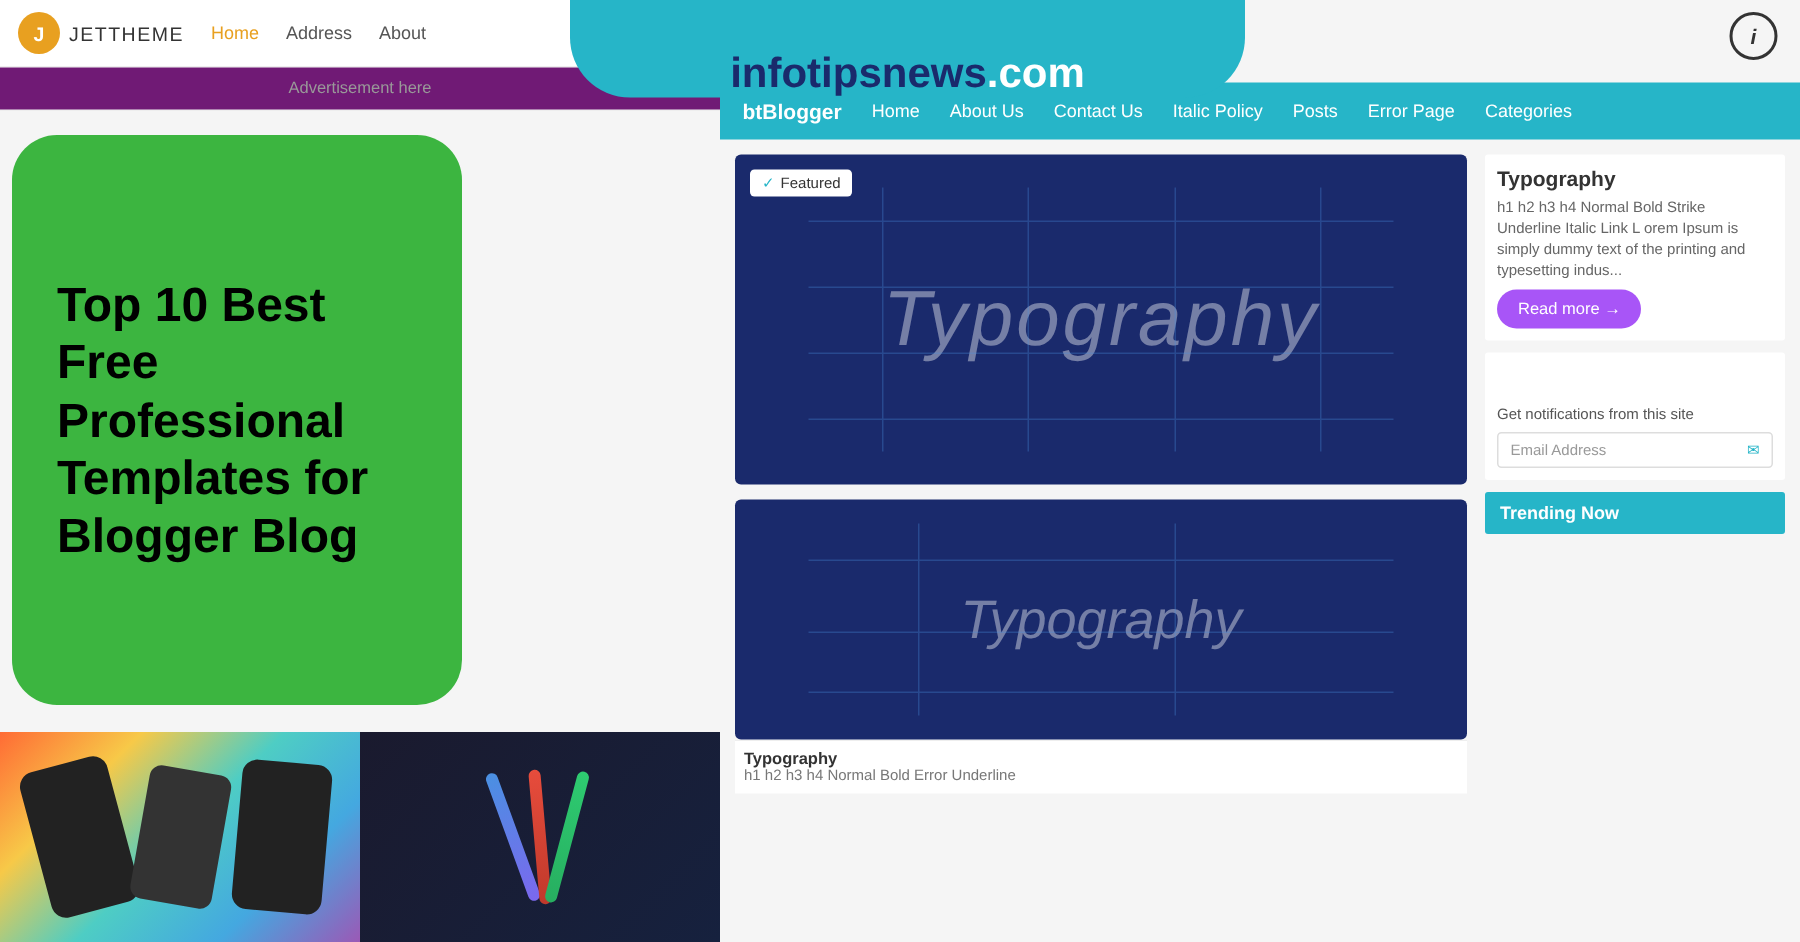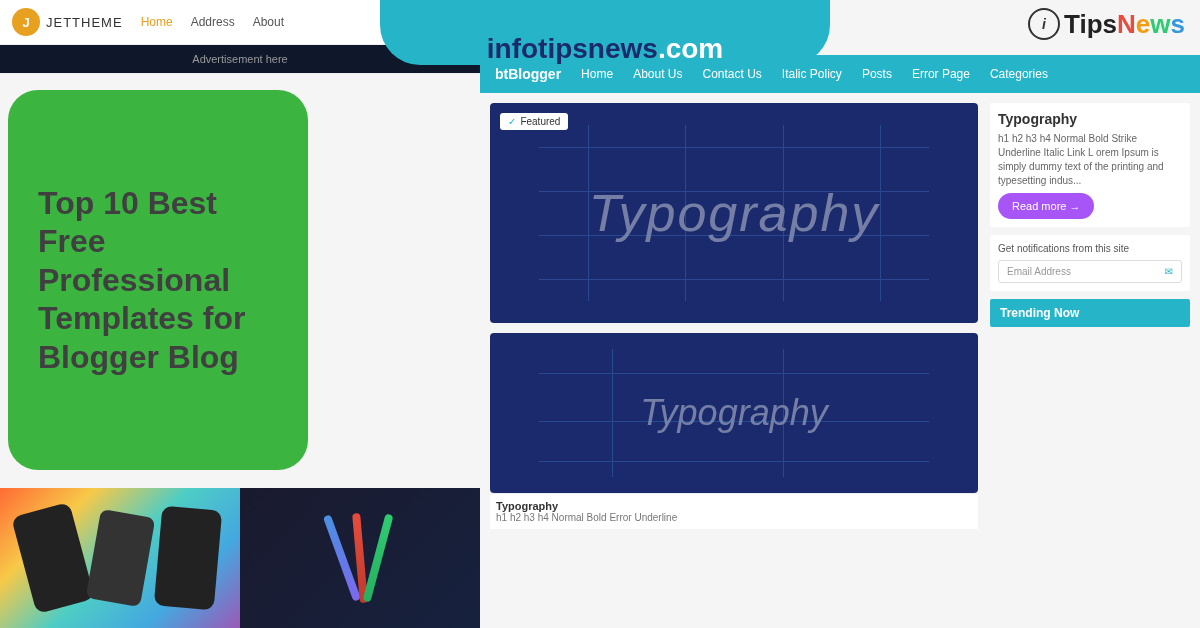--- a/index.html
+++ b/index.html
@@ -65,21 +65,21 @@
       color: #e8a020;
     }
     .nav-search {
       margin-left: auto;
       font-size: 14px;
       color: #888;
     }
 
     
     .ad-banner {
-      background: #0f172a;
+      background: #701a75;
       text-align: center;
       padding: 8px;
       font-size: 11px;
       color: #999;
       border-bottom: 1px solid #eee;
     }
 
     
     .green-card {
       position: absolute;
@@ -89,21 +89,21 @@
       height: 380px;
       background: #3cb540;
       border-radius: 30px;
       display: flex;
       align-items: center;
       justify-content: center;
       padding: 30px;
       z-index: 10;
     }
     .green-card-title {
-      color: #404040;
+      color: #000000;
       font-size: 32px;
       font-weight: 900;
       line-height: 1.2;
     }
 
     
     .bottom-images {
       position: absolute;
       bottom: 0;
       left: 0;
@@ -396,20 +396,21 @@
     }
     .newsletter-header {
       background: #26b5c8;
       padding: 7px 10px;
       color: #fff;
       font-size: 12px;
       font-weight: bold;
     }
     .newsletter-body {
       padding: 8px;
+      margin-top: 28px;
     }
     .newsletter-desc {
       font-size: 10px;
       color: #555;
       margin-bottom: 6px;
     }
     .newsletter-input {
       border: 1px solid #ddd;
       border-radius: 3px;
       padding: 5px 8px;
@@ -486,23 +487,20 @@
     <span class="infotips-text">
       <span>infotipsnews</span><span class="infotips-dot">.com</span>
     </span>
   </div>
 </div>
 
 <div class="right-panel">
 
   <div class="itipsnews-logo">
     <div class="itips-circle">i</div>
-    <span class="itips-text">
-      <span>Tips</span><span class="itips-n">N</span><span class="itips-e">e</span><span class="itips-w">w</span><span class="itips-s2">s</span>
-    </span>
   </div>
 
   <div class="btblogger-nav">
     <span class="btblogger-logo">btBlogger</span>
     <span class="btn-nav-item">Home</span>
     <span class="btn-nav-item">About Us</span>
     <span class="btn-nav-item">Contact Us</span>
     <span class="btn-nav-item">Italic Policy</span>
     <span class="btn-nav-item">Posts</span>
     <span class="btn-nav-item">Error Page</span>

